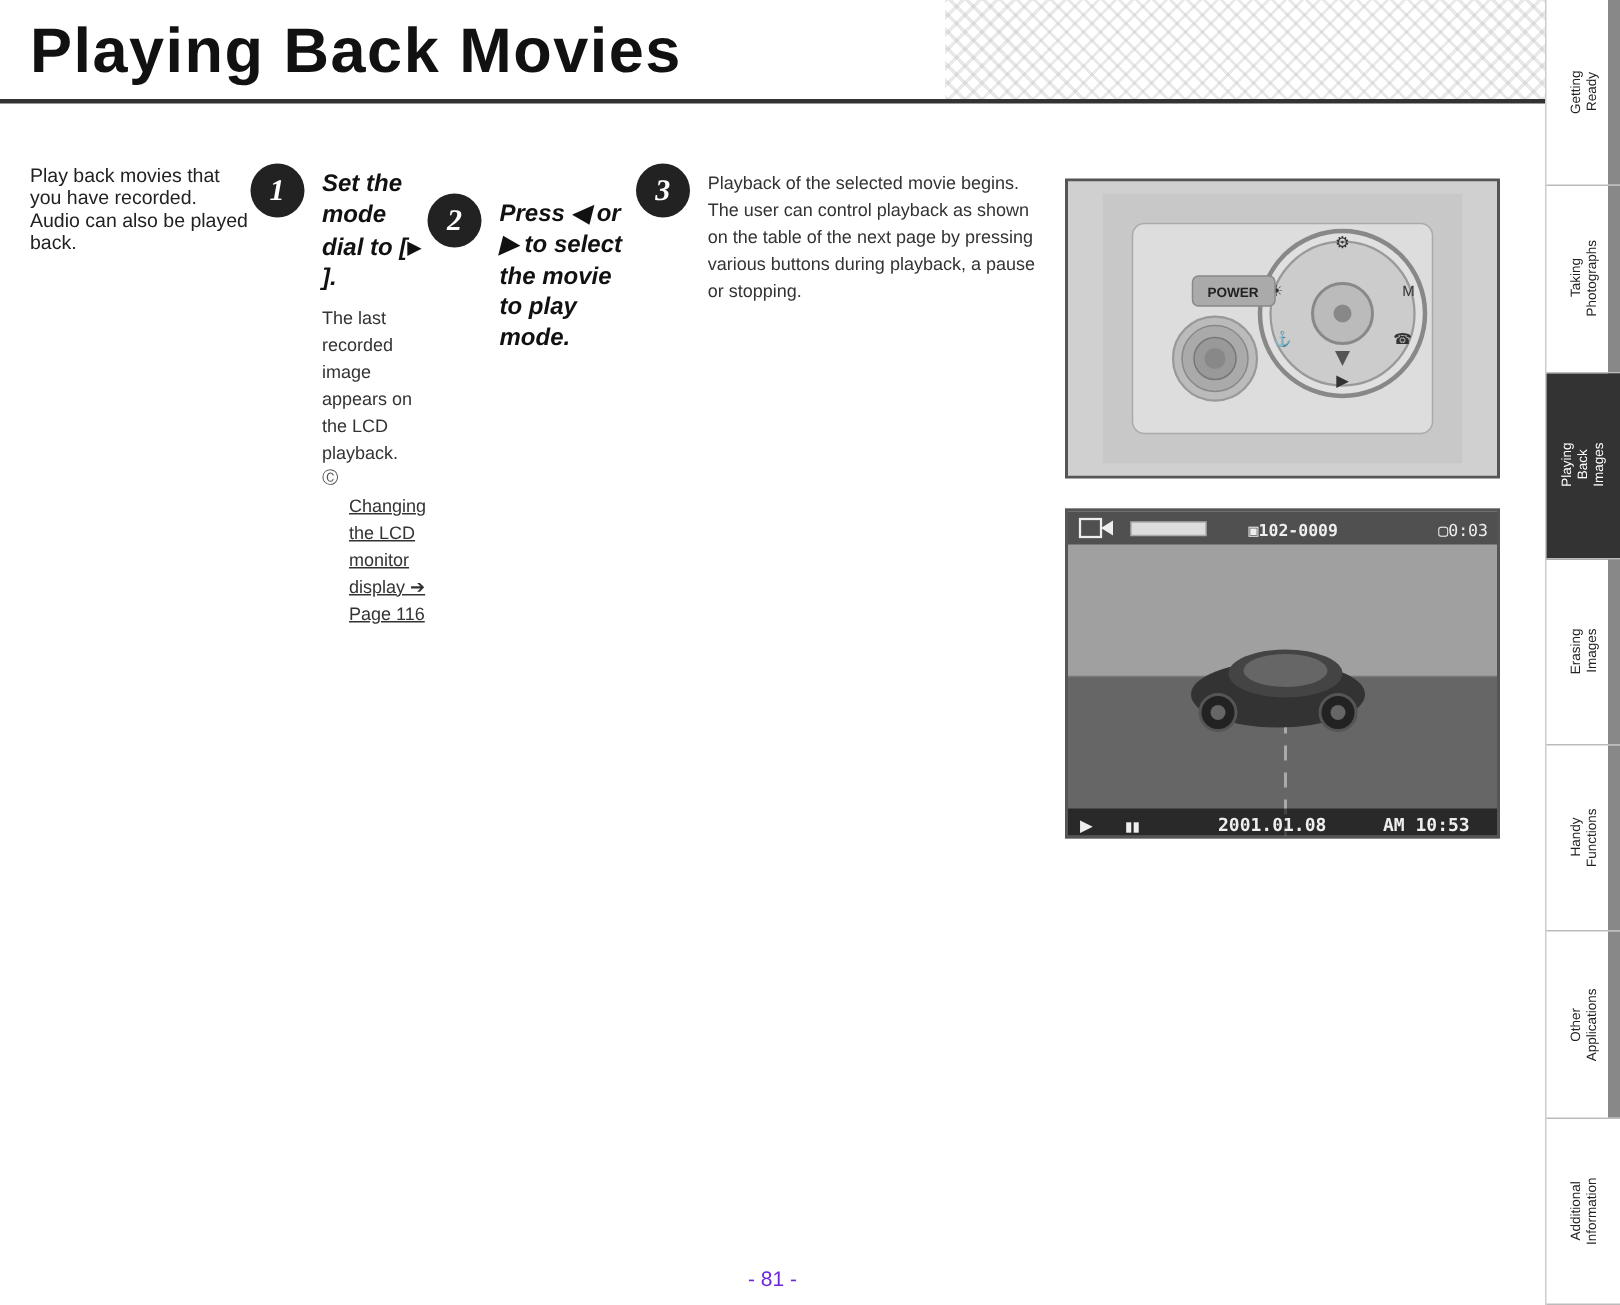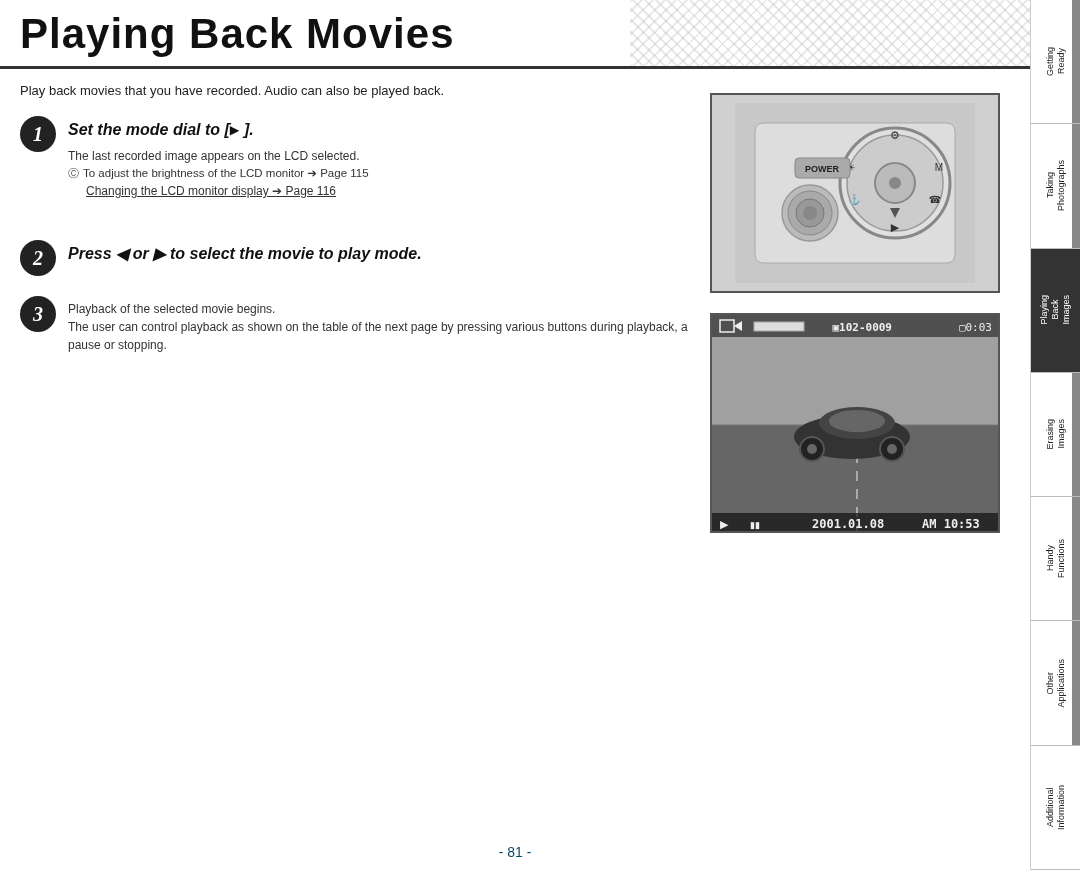--- a/index.html
+++ b/index.html
@@ -10,20 +10,21 @@
       background: #fff;
       overflow: hidden;
       display: flex;
     }
 
     .main-content {
       flex: 1;
       display: flex;
       flex-direction: column;
       position: relative;
+      gap: 26px;
     }
 
     
     .header {
       position: relative;
       padding: 10px 20px 8px 20px;
       border-bottom: 3px solid #333;
       background: #fff;
       overflow: hidden;
     }
@@ -62,21 +63,21 @@
     .body-area {
       display: flex;
       flex: 1;
       padding: 14px 20px 10px 20px;
       gap: 20px;
     }
 
     .left-col {
       flex: 1;
       display: flex;
-      flex-direction: column;
+      flex-direction: row;
       gap: 0;
     }
 
     .right-col {
       width: 300px;
       display: flex;
       flex-direction: column;
       gap: 20px;
       padding-top: 10px;
     }
@@ -240,21 +241,21 @@
     .sidebar-item:nth-child(2) .sidebar-tab { background: #888; }
     .sidebar-item:nth-child(3) .sidebar-tab { background: #333; }
     .sidebar-item:nth-child(4) .sidebar-tab { background: #888; }
     .sidebar-item:nth-child(5) .sidebar-tab { background: #888; }
     .sidebar-item:nth-child(6) .sidebar-tab { background: #888; }
 
     
     .footer {
       text-align: center;
       font-size: 14px;
-      color: #0c4a6e;
+      color: #6d28d9;
       padding: 8px 0 10px 0;
     }
   </style>
 </head>
 <body>
 
 <div class="main-content">
 
   <div class="header">
     <span class="header-title">Playing Back Movies</span>
@@ -266,24 +267,23 @@
 
       <p class="intro-text">Play back movies that you have recorded. Audio can also be played back.</p>
 
       <div class="step">
         <div class="step-number">1</div>
         <div class="step-content">
           <div class="step-title">
             <span>Set the mode dial to [</span><span class="bracket">▶</span><span> ].</span>
           </div>
           <div class="step-desc">
-            <div>The last recorded image appears on the LCD selected.</div>
+            <div>The last recorded image appears on the LCD playback.</div>
             <div class="note-line">
               <span class="camera-icon-inline">Ⓒ</span>
-              <span>To adjust the brightness of the LCD monitor ➔ Page 115</span>
             </div>
             <div style="padding-left:18px;text-decoration:underline;">
               <span>Changing the LCD monitor display ➔ Page 116</span>
             </div>
           </div>
         </div>
       </div>
 
       <div class="step step-2">
         <div class="step-number">2</div>

